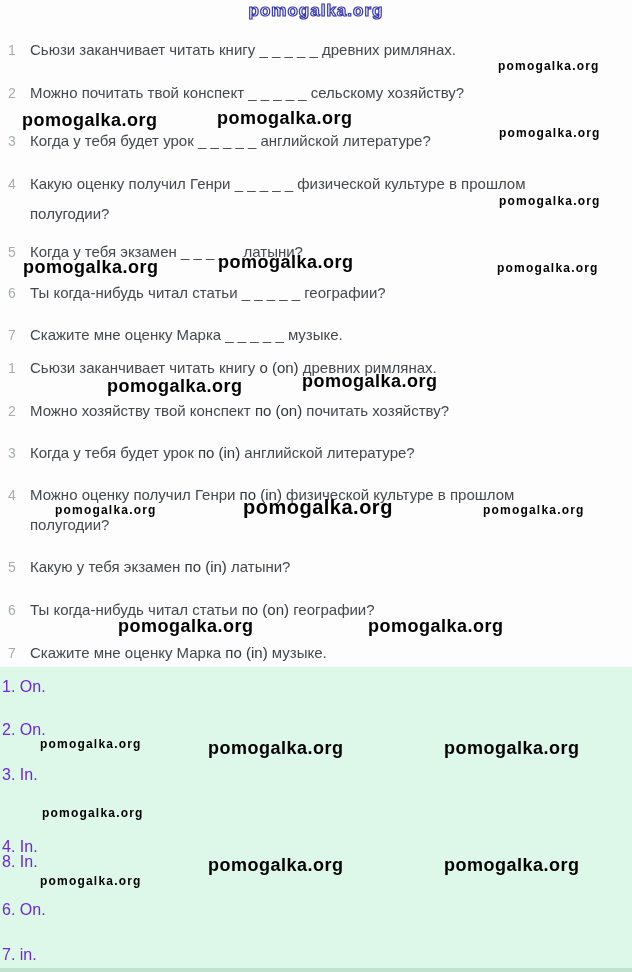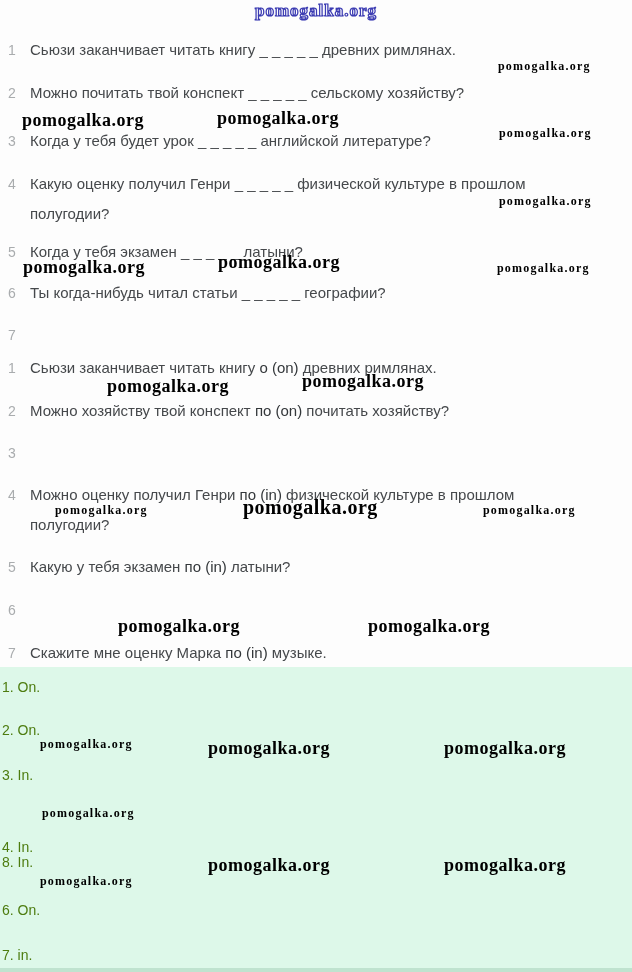--- a/index.html
+++ b/index.html
@@ -25,24 +25,24 @@
   .panel{
     position:absolute;left:0;right:0;top:667px;bottom:0;
     background:#ddf8e9;
   }
   .bottom-bar{
     position:absolute;left:0;right:0;bottom:0;height:4px;
     background:#bfe3cf;
   }
   .krow{
     position:absolute;left:2px;
-    font-size:14px;line-height:30px;color:#4d7c0f;
+    font-size:16px;line-height:30px;color:#6d28d9;
   }
   
-  .wm{position:absolute;white-space:nowrap;color:#000;font-family:Liberation Serif, serif;}
+  .wm{position:absolute;white-space:nowrap;color:#000;}
   .wm-outline{
     left:0;right:0;text-align:center;
     font-size:17px;font-weight:700;letter-spacing:1px;
     color:#ffffff;
     -webkit-text-stroke:1.2px #3b3bb2;
     text-shadow:0 0 1px #3b3bb2;
   }
   .wm-sm{font-size:12px;font-weight:700;letter-spacing:1.2px;}
   .wm-md{font-size:18px;font-weight:700;letter-spacing:0.5px;}
   .wm-lg{font-size:20px;font-weight:700;letter-spacing:0.5px;}
@@ -64,40 +64,40 @@
 <div class="row wrap2" style="top:169px">
   <span class="num">4</span><span class="txt">Какую оценку получил Генри _ _ _ _ _ физической культуре в прошлом полугодии?</span>
 </div>
 <div class="row" style="top:237px">
   <span class="num">5</span><span class="txt">Когда у тебя экзамен _ _ _ _ _ латыни?</span>
 </div>
 <div class="row" style="top:278px">
   <span class="num">6</span><span class="txt">Ты когда-нибудь читал статьи _ _ _ _ _ географии?</span>
 </div>
 <div class="row" style="top:320px">
-  <span class="num">7</span>
+  <span class="num">7</span><span class="txt">Скажите мне оценку Марка _ _ _ _ _ музыке.</span>
 </div>
 
 <div class="row" style="top:353px">
   <span class="num">1</span><span class="txt"><span>Сьюзи заканчивает читать книгу </span><b class="ans">о (on)</b><span> древних римлянах.</span></span>
 </div>
 <div class="row" style="top:396px">
   <span class="num">2</span><span class="txt"><span>Можно хозяйству твой конспект </span><b class="ans">по (on)</b><span> почитать хозяйству?</span></span>
 </div>
 <div class="row" style="top:438px">
-  <span class="num">3</span>
+  <span class="num">3</span><span class="txt"><span>Когда у тебя будет урок </span><b class="ans">по (in)</b><span> английской литературе?</span></span>
 </div>
 <div class="row wrap2" style="top:480px">
   <span class="num">4</span><span class="txt"><span>Можно оценку получил Генри </span><b class="ans">по (in)</b><span> физической культуре в прошлом полугодии?</span></span>
 </div>
 <div class="row" style="top:552px">
   <span class="num">5</span><span class="txt"><span>Какую у тебя экзамен </span><b class="ans">по (in)</b><span> латыни?</span></span>
 </div>
 <div class="row" style="top:595px">
-  <span class="num">6</span>
+  <span class="num">6</span><span class="txt"><span>Ты когда-нибудь читал статьи </span><b class="ans">по (on)</b><span> географии?</span></span>
 </div>
 <div class="row" style="top:638px">
   <span class="num">7</span><span class="txt"><span>Скажите мне оценку Марка </span><b class="ans">по (in)</b><span> музыке.</span></span>
 </div>
 
 <div class="panel"></div>
 <div class="krow" style="top:672px">1. On.</div>
 <div class="krow" style="top:715px">2. On.</div>
 <div class="krow" style="top:760px">3. In.</div>
 <div class="krow" style="top:832px">4. In.</div>

